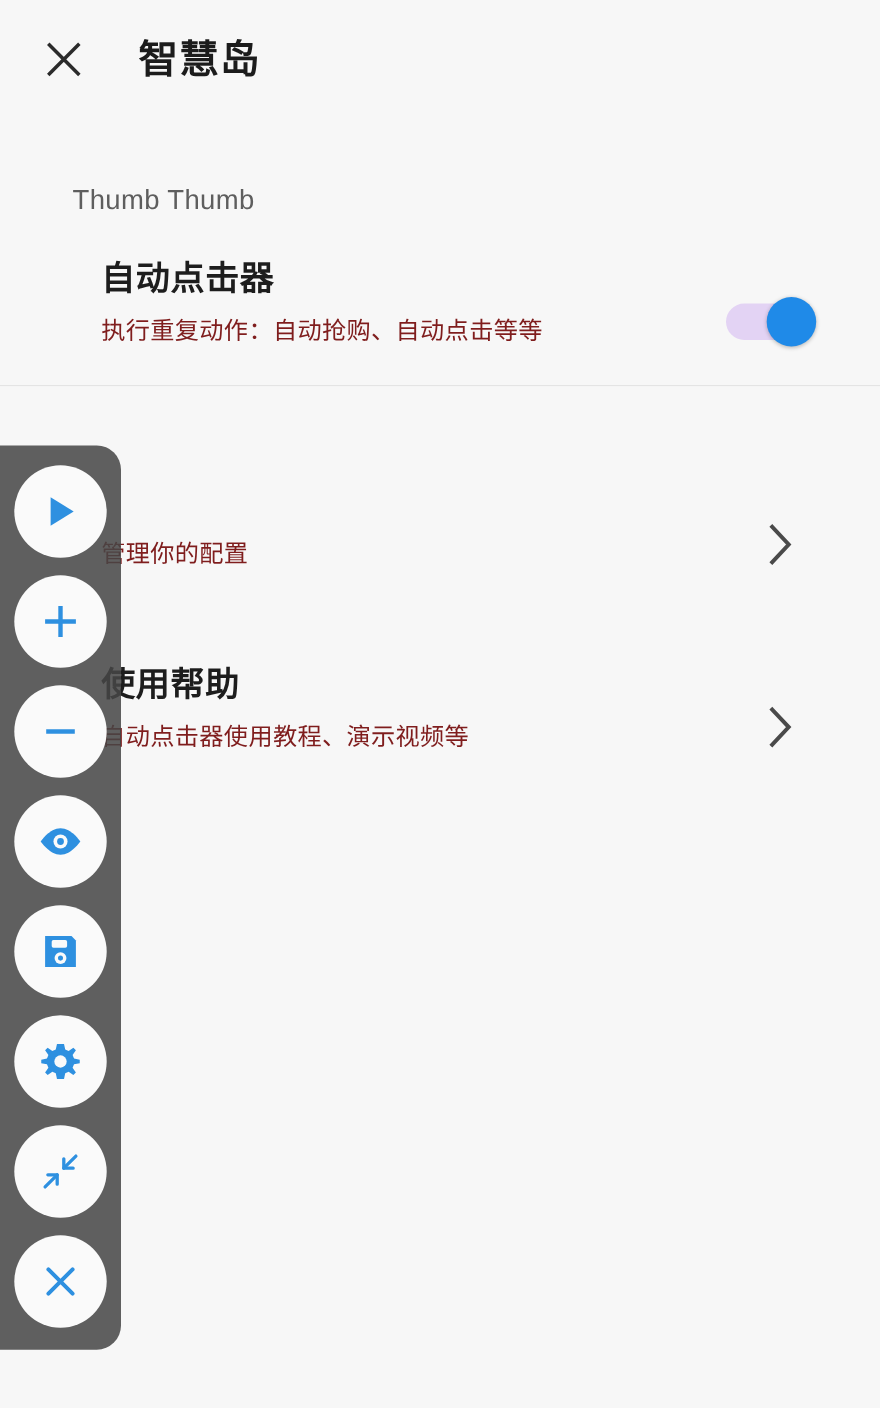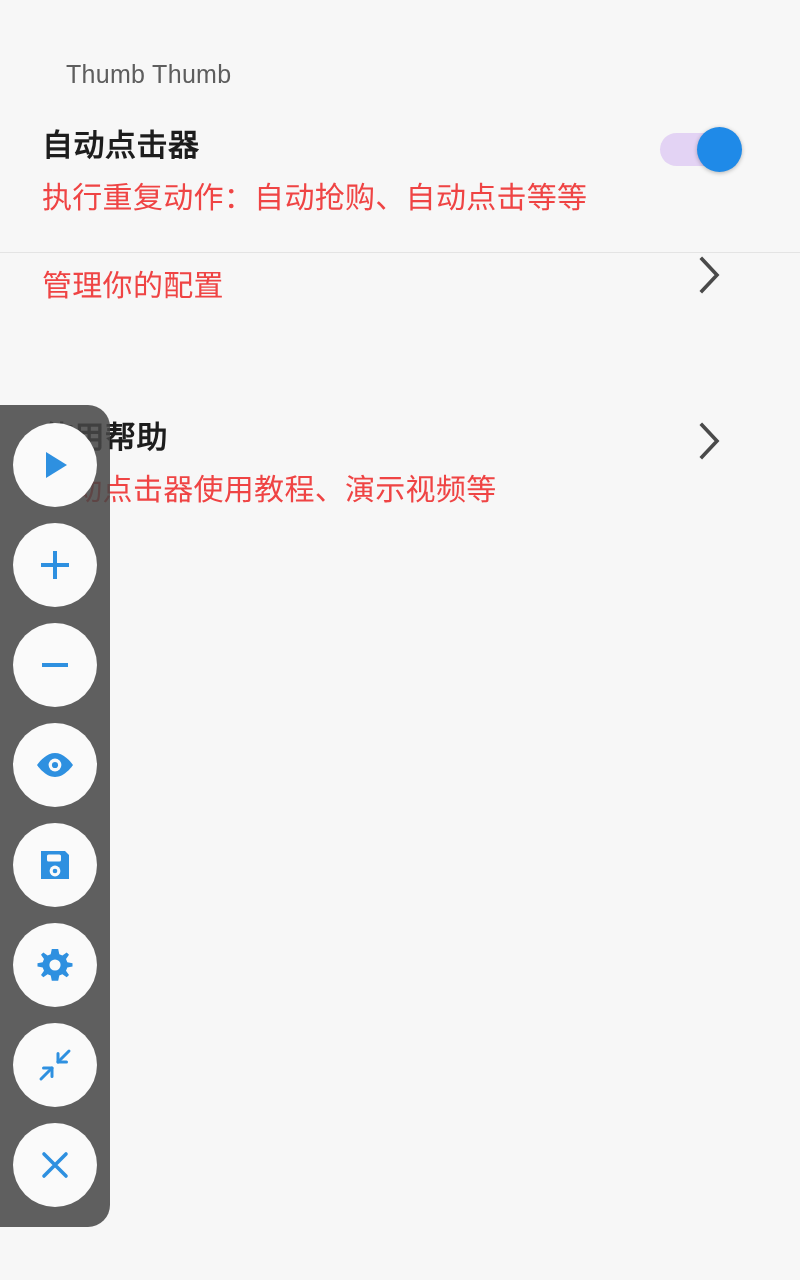--- a/index.html
+++ b/index.html
@@ -57,40 +57,40 @@
     font-size: 25px;
     color: #5e5e5e;
     padding: 62px 0 0 66px;
     letter-spacing: .3px;
     line-height: 1;
   }
 
   
   .row {
     display: flex;
-    align-items: flex-start;
+    align-items: flex-end;
     box-sizing: border-box;
-    padding: 0 40px 0 42px;
+    padding: 0 40px 0 92px;
     min-height: 112px;
   }
   .row-switch { padding-top: 40px; padding-bottom: 36px; }
   .row-text {
     flex: 1 1 auto;
     min-width: 0;
   }
   .row-title {
     font-size: 31px;
     font-weight: 700;
     color: #1d1d1d;
     line-height: 1.22;
     letter-spacing: .5px;
   }
   .row-sub {
-    font-size: 30px;
-    color: #ef4444;
+    font-size: 22px;
+    color: #7f1d1d;
     line-height: 1.25;
     margin-top: 14px;
     letter-spacing: .3px;
   }
 
   
   .switch {
     position: relative;
     width: 78px;
     height: 44px;
@@ -168,20 +168,28 @@
     cursor: pointer;
     flex: 0 0 auto;
   }
   .fab svg { display: block; }
 </style>
 </head>
 <body>
 
 <div class="screen">
 
+  <div class="appbar">
+    <div class="appbar-close">
+      <svg width="34" height="34" viewBox="0 0 34 34" aria-hidden="true">
+        <path d="M4 4 L30 30 M30 4 L4 30" stroke="#2b2b2b" stroke-width="3.2" stroke-linecap="square" fill="none"></path>
+      </svg>
+    </div>
+    <div class="appbar-title">智慧岛</div>
+  </div>
 
   <div class="section-caption">Thumb Thumb</div>
 
   <div class="row row-switch">
     <div class="row-text">
       <div class="row-title">自动点击器</div>
       <div class="row-sub">执行重复动作：自动抢购、自动点击等等</div>
     </div>
     <div class="switch">
       <div class="switch-track"></div>

